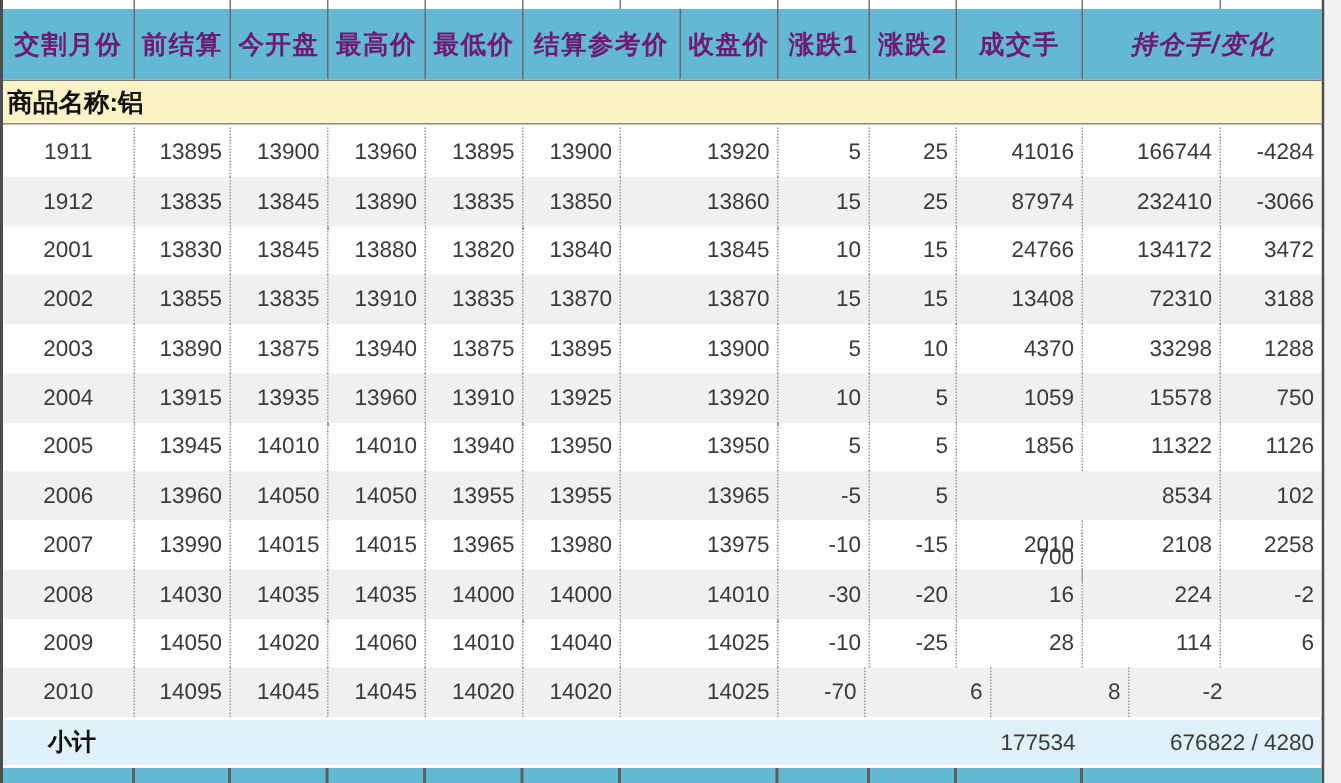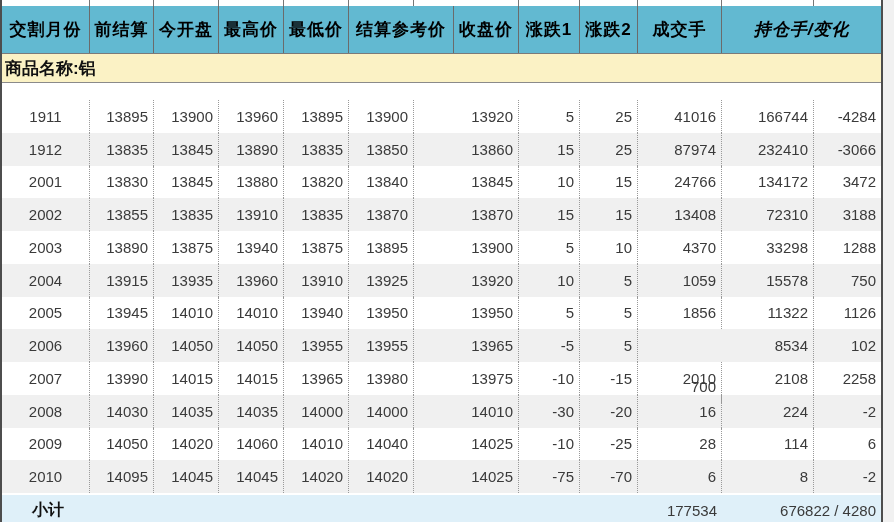--- a/index.html
+++ b/index.html
@@ -12,27 +12,27 @@
 
   .strip { display: flex; flex-shrink: 0; }
   .top-strip { height: 6px; background: #ffffff; }
   .top-strip .scell { border-right: 1px solid #777; height: 100%; }
   .bottom-strip { flex: 1; background: #62b9d1; }
   .bottom-strip .scell { border-right: 2px solid #5f5f5f; height: 100%; }
   .strip .scell:last-child { border-right: none; }
 
   .header-row { display: flex; height: 47px; background: #62b9d1; flex-shrink: 0; }
   .hcell { display: flex; align-items: center; justify-content: center; height: 100%;
-    color: #000000; font-weight: bold; font-size: 17px; letter-spacing: 1px;
+    color: #701a75; font-weight: bold; font-size: 17px; letter-spacing: 1px;
     border-right: 1px solid #6b6b6b; }
   .hcell:last-child { border-right: none; font-style: italic; }
 
   .product-row { height: 30px; background: #fbf2c5; flex-shrink: 0;
     border-top: 1px solid #7a7a7a; border-bottom: 1px solid #8a8a8a;
-    display: flex; align-items: center; padding-left: 3px; margin-bottom: 17px;
+    display: flex; align-items: center; padding-left: 3px; margin-bottom: 2px;
     font-weight: bold; font-size: 17px; color: #111; }
 
   .tbody { flex-shrink: 0; }
   .trow { display: flex; height: 32.75px; background: #ffffff; }
   .trow:nth-child(even) { background: #f0f0f0; }
   .cell { display: flex; align-items: center; justify-content: flex-end; height: 100%;
     padding-right: 5px; font-size: 15px; color: #3a3a3a; border-right: 1px dotted #999; }
   .cell.c0 { justify-content: center; padding-right: 0; }
   .cell:last-child { border-right: none; }
 
@@ -237,21 +237,20 @@
           <div class="cell c11" style="width: 67px;">6</div>
         </div>
         <div class="trow">
           <div class="cell c0" style="width: 88px;">2010</div>
           <div class="cell c1" style="width: 64px;">14095</div>
           <div class="cell c2" style="width: 65px;">14045</div>
           <div class="cell c3" style="width: 65px;">14045</div>
           <div class="cell c4" style="width: 65px;">14020</div>
           <div class="cell c5" style="width: 65px;">14020</div>
           <div class="cell c6" style="width: 105px;">14025</div>
-          <div class="cell c7" style="width: 61px;">-75</div>
           <div class="cell c8" style="width: 58px;">-70</div>
           <div class="cell c9" style="width: 84px;">6</div>
           <div class="cell c10" style="width: 92px;">8</div>
           <div class="cell c11" style="width: 67px;">-2</div>
         </div>
       </div>
 
     <div class="subtotal-row">
       <span class="st-label">小计</span>
       <span class="st-volume">177534</span>

